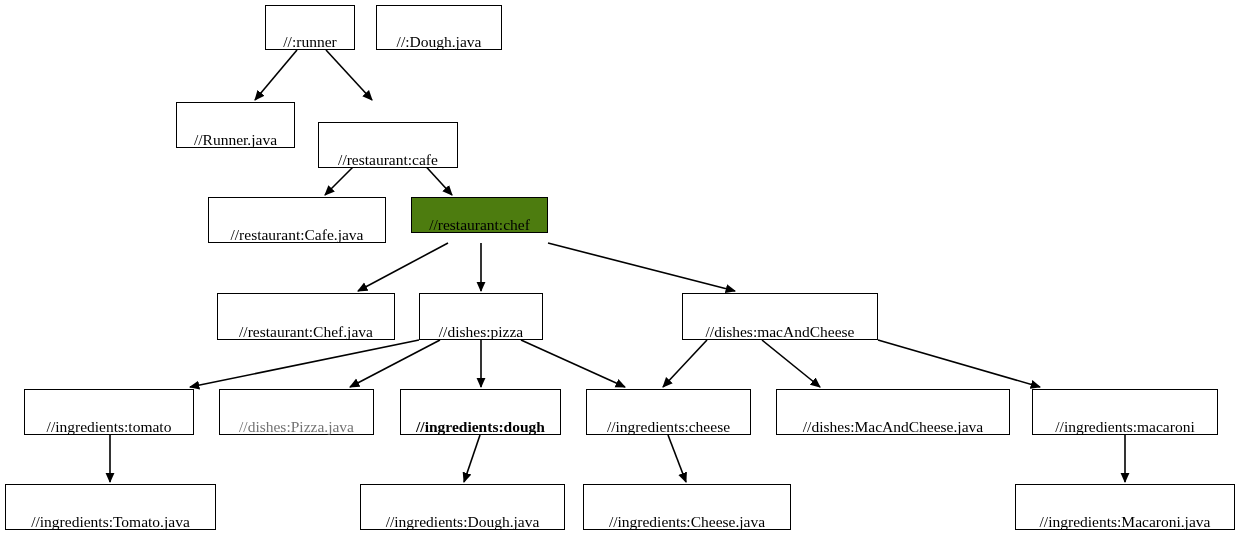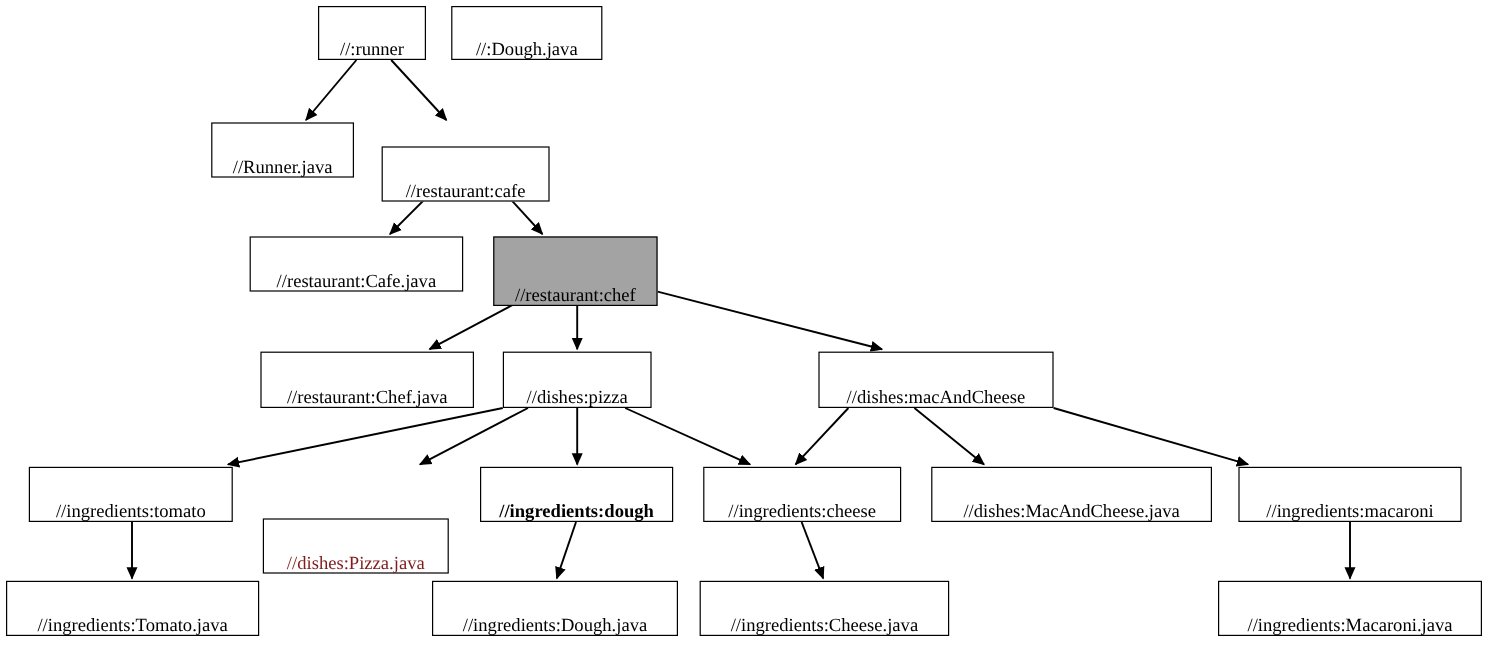--- a/index.html
+++ b/index.html
@@ -85,36 +85,36 @@
       </div>
       <div class="graph-node" style="left: 176px; top: 102px; width: 119px; height: 46px; background: rgb(255, 255, 255); border-color: rgb(0, 0, 0); color: rgb(0, 0, 0);">
         <span class="node-label">//Runner.java</span>
       </div>
       <div class="graph-node" style="left: 318px; top: 102px; width: 140px; height: 46px; background: rgb(255, 255, 255); border-color: rgb(0, 0, 0); color: rgb(0, 0, 0); margin-top: 20px;">
         <span class="node-label">//restaurant:cafe</span>
       </div>
       <div class="graph-node" style="left: 208px; top: 197px; width: 178px; height: 46px; background: rgb(255, 255, 255); border-color: rgb(0, 0, 0); color: rgb(0, 0, 0);">
         <span class="node-label">//restaurant:Cafe.java</span>
       </div>
-      <div class="graph-node" style="left: 411px; top: 197px; width: 137px; height: 58px; background: #a3a3a3; border-color: rgb(0, 0, 0); color: rgb(0, 0, 0);">
+      <div class="graph-node" style="left: 411px; top: 197px; width: 137px; height: 36px; background: #4d7c0f; border-color: rgb(0, 0, 0); color: rgb(0, 0, 0);">
         <span class="node-label">//restaurant:chef</span>
       </div>
       <div class="graph-node" style="left: 217px; top: 293px; width: 178px; height: 47px; background: rgb(255, 255, 255); border-color: rgb(0, 0, 0); color: rgb(0, 0, 0);">
         <span class="node-label">//restaurant:Chef.java</span>
       </div>
       <div class="graph-node" style="left: 419px; top: 293px; width: 124px; height: 47px; background: rgb(255, 255, 255); border-color: rgb(0, 0, 0); color: rgb(0, 0, 0);">
         <span class="node-label">//dishes:pizza</span>
       </div>
       <div class="graph-node" style="left: 682px; top: 293px; width: 196px; height: 47px; background: rgb(255, 255, 255); border-color: rgb(0, 0, 0); color: rgb(0, 0, 0);">
         <span class="node-label">//dishes:macAndCheese</span>
       </div>
       <div class="graph-node" style="left: 24px; top: 389px; width: 170px; height: 46px; background: rgb(255, 255, 255); border-color: rgb(0, 0, 0); color: rgb(0, 0, 0);">
         <span class="node-label">//ingredients:tomato</span>
       </div>
-      <div class="graph-node" style="left: 219px; top: 389px; width: 155px; height: 46px; background: rgb(255, 255, 255); border-color: rgb(0, 0, 0); color: #7f1d1d; margin-top: 43px;">
+      <div class="graph-node" style="left: 219px; top: 389px; width: 155px; height: 46px; background: rgb(255, 255, 255); border-color: rgb(0, 0, 0); color: #737373;">
         <span class="node-label">//dishes:Pizza.java</span>
       </div>
       <div class="graph-node" style="left: 400px; top: 389px; width: 161px; height: 46px; background: rgb(255, 255, 255); border-color: rgb(0, 0, 0); color: rgb(0, 0, 0); font-weight: bold;">
         <span class="node-label">//ingredients:dough</span>
       </div>
       <div class="graph-node" style="left: 586px; top: 389px; width: 165px; height: 46px; background: rgb(255, 255, 255); border-color: rgb(0, 0, 0); color: rgb(0, 0, 0);">
         <span class="node-label">//ingredients:cheese</span>
       </div>
       <div class="graph-node" style="left: 776px; top: 389px; width: 234px; height: 46px; background: rgb(255, 255, 255); border-color: rgb(0, 0, 0); color: rgb(0, 0, 0);">
         <span class="node-label">//dishes:MacAndCheese.java</span>

